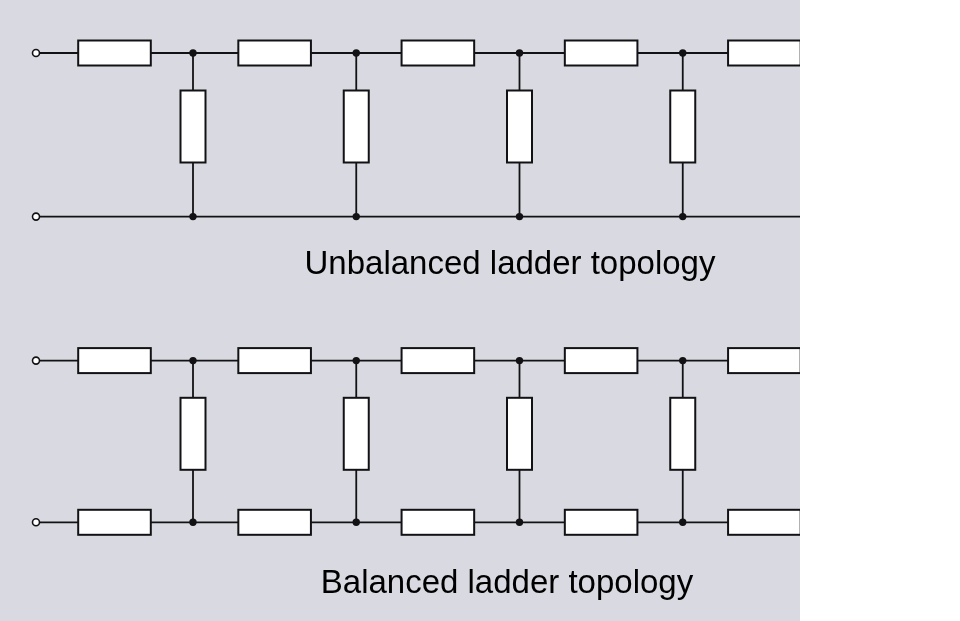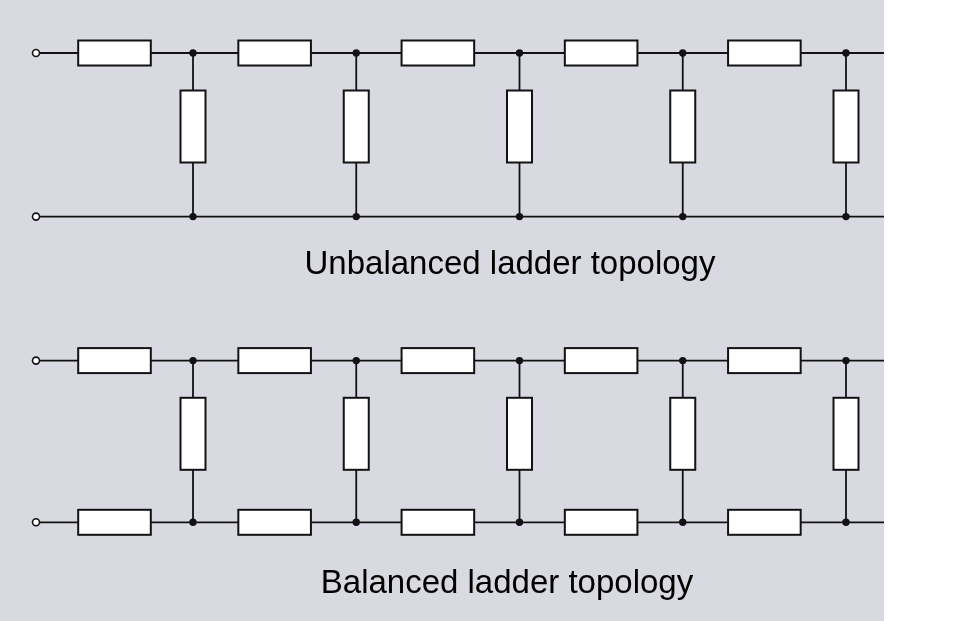--- a/index.html
+++ b/index.html
@@ -1,18 +1,18 @@
 <!DOCTYPE html>
 <html><head>
 <meta charset="utf-8">
 <style>
   html,body{margin:0;padding:0;}
   .canvas{
     position:relative;
-    width:884px;height:621px;
+    width:800px;height:621px;
     overflow:hidden;
     font-family:"Liberation Sans",sans-serif;
   }
   .canvas svg{position:absolute;left:0;top:0;}
   .diagram-title{
     position:absolute;
     width:960px;
     text-align:center;
     font-size:33px;
     line-height:normal;

